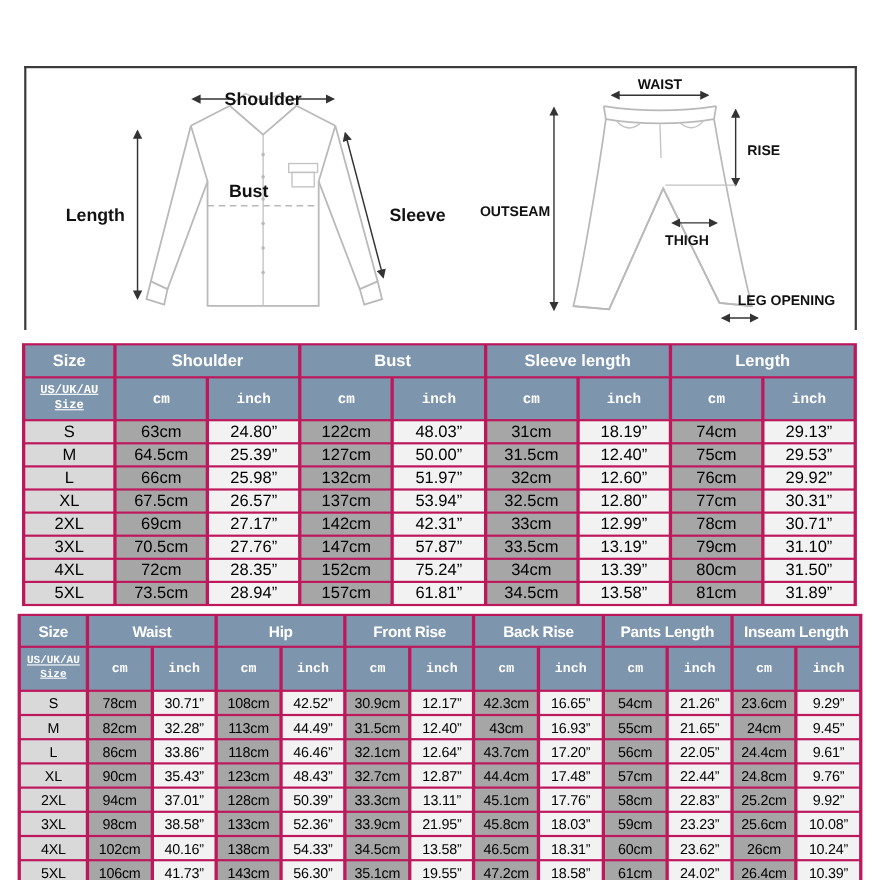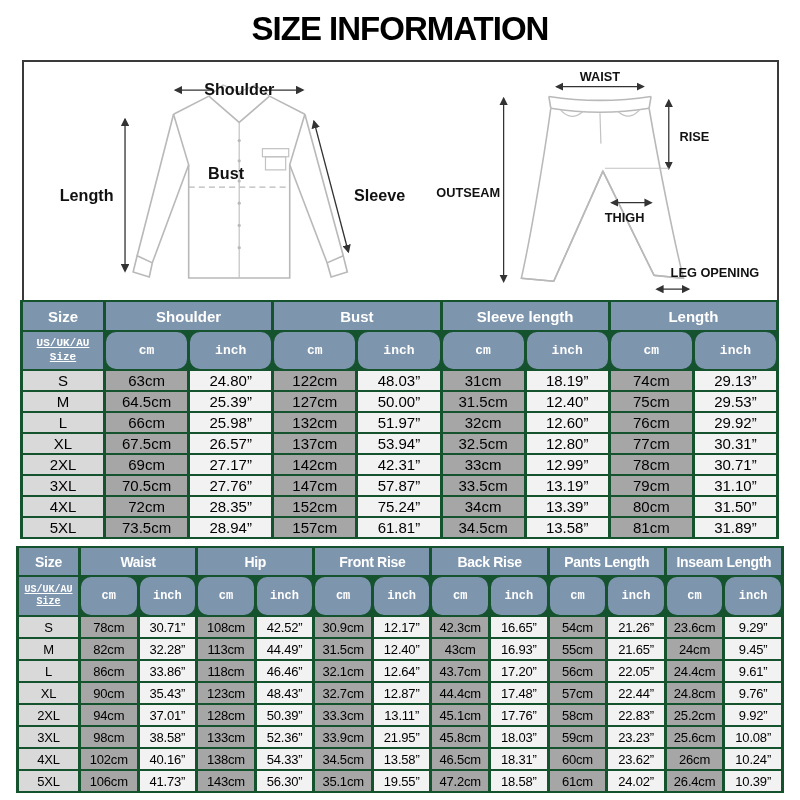--- a/index.html
+++ b/index.html
@@ -10,47 +10,46 @@
   .figure-box{position:absolute;left:22px;top:60px;width:753px;height:238px;
               border:2px solid #3a3a3a;border-bottom:none;display:flex;background:#fff;}
   .figure-box svg{display:block;height:100%;}
   .garment{stroke:#b9b9b9;stroke-width:1.6;fill:none;}
   .garment-thin{stroke:#c2c2c2;stroke-width:1.2;fill:none;}
   .dash{stroke:#b9b9b9;stroke-width:1.3;fill:none;stroke-dasharray:6 4;}
   .arrow{stroke:#333;stroke-width:1.3;fill:none;}
   .dlabel{font-family:"Liberation Sans",sans-serif;font-weight:bold;fill:#111;}
   .lab16{font-size:16px;}
   .lab13{font-size:13px;}
-  table.t{position:absolute;border-collapse:separate;border-spacing:3px 2px;table-layout:fixed;background:#14532d;}
+  table.t{position:absolute;border-collapse:separate;border-spacing:3px 2px;table-layout:fixed;background:#be185d;margin-top:12px;}
   .t1{left:20px;top:300px;width:759px;}
   .t2{left:16px;top:546px;width:768px;}
   th,td{padding:0;text-align:center;vertical-align:middle;overflow:hidden;}
   th{background:var(--hdr);color:#fff;font-weight:bold;}
   .t1 th.g{font-size:15px;height:28px;}
   .t2 th.g{font-size:14px;height:27px;letter-spacing:-0.3px;}
   th.sub{font-family:"Liberation Mono","DejaVu Sans Mono",monospace;line-height:1.25;white-space:normal;text-decoration:underline;}
   .t1 th.sub{font-size:11px;}
   .t2 th.sub{font-size:10px;}
-  th.unit{font-family:"Liberation Mono","DejaVu Sans Mono",monospace;border-radius:10px;}
+  th.unit{font-family:"Liberation Mono","DejaVu Sans Mono",monospace;}
   .t1 th.unit{font-size:13px;height:37px;}
   .t2 th.unit{font-size:12px;height:38px;}
   td.sz{background:var(--szbg);color:#000;}
   td.cm{background:var(--cmbg);color:#000;}
   td.in{background:var(--inbg);color:#000;}
   .t1 td{font-size:15px;height:19px;}
   .t2 td{font-size:13px;height:20px;letter-spacing:-0.2px;}
   .t1 col.c0{width:80px;}
   .t2 col.c0{width:59px;}
 </style>
 </head>
 <body>
 
 <div class="page">
 
-  <h1 class="title">SIZE INFORMATION</h1>
 
   <div class="figure-box">
 
     <svg width="53%" viewBox="0 0 395 232" preserveAspectRatio="xMidYMid meet">
       <defs>
         <marker id="as1" viewBox="0 0 10 10" refX="8" refY="5" markerWidth="6.5" markerHeight="6.5" orient="auto-start-reverse">
           <path d="M0,0 L10,5 L0,10 z" fill="#333"></path>
         </marker>
       </defs>
 

